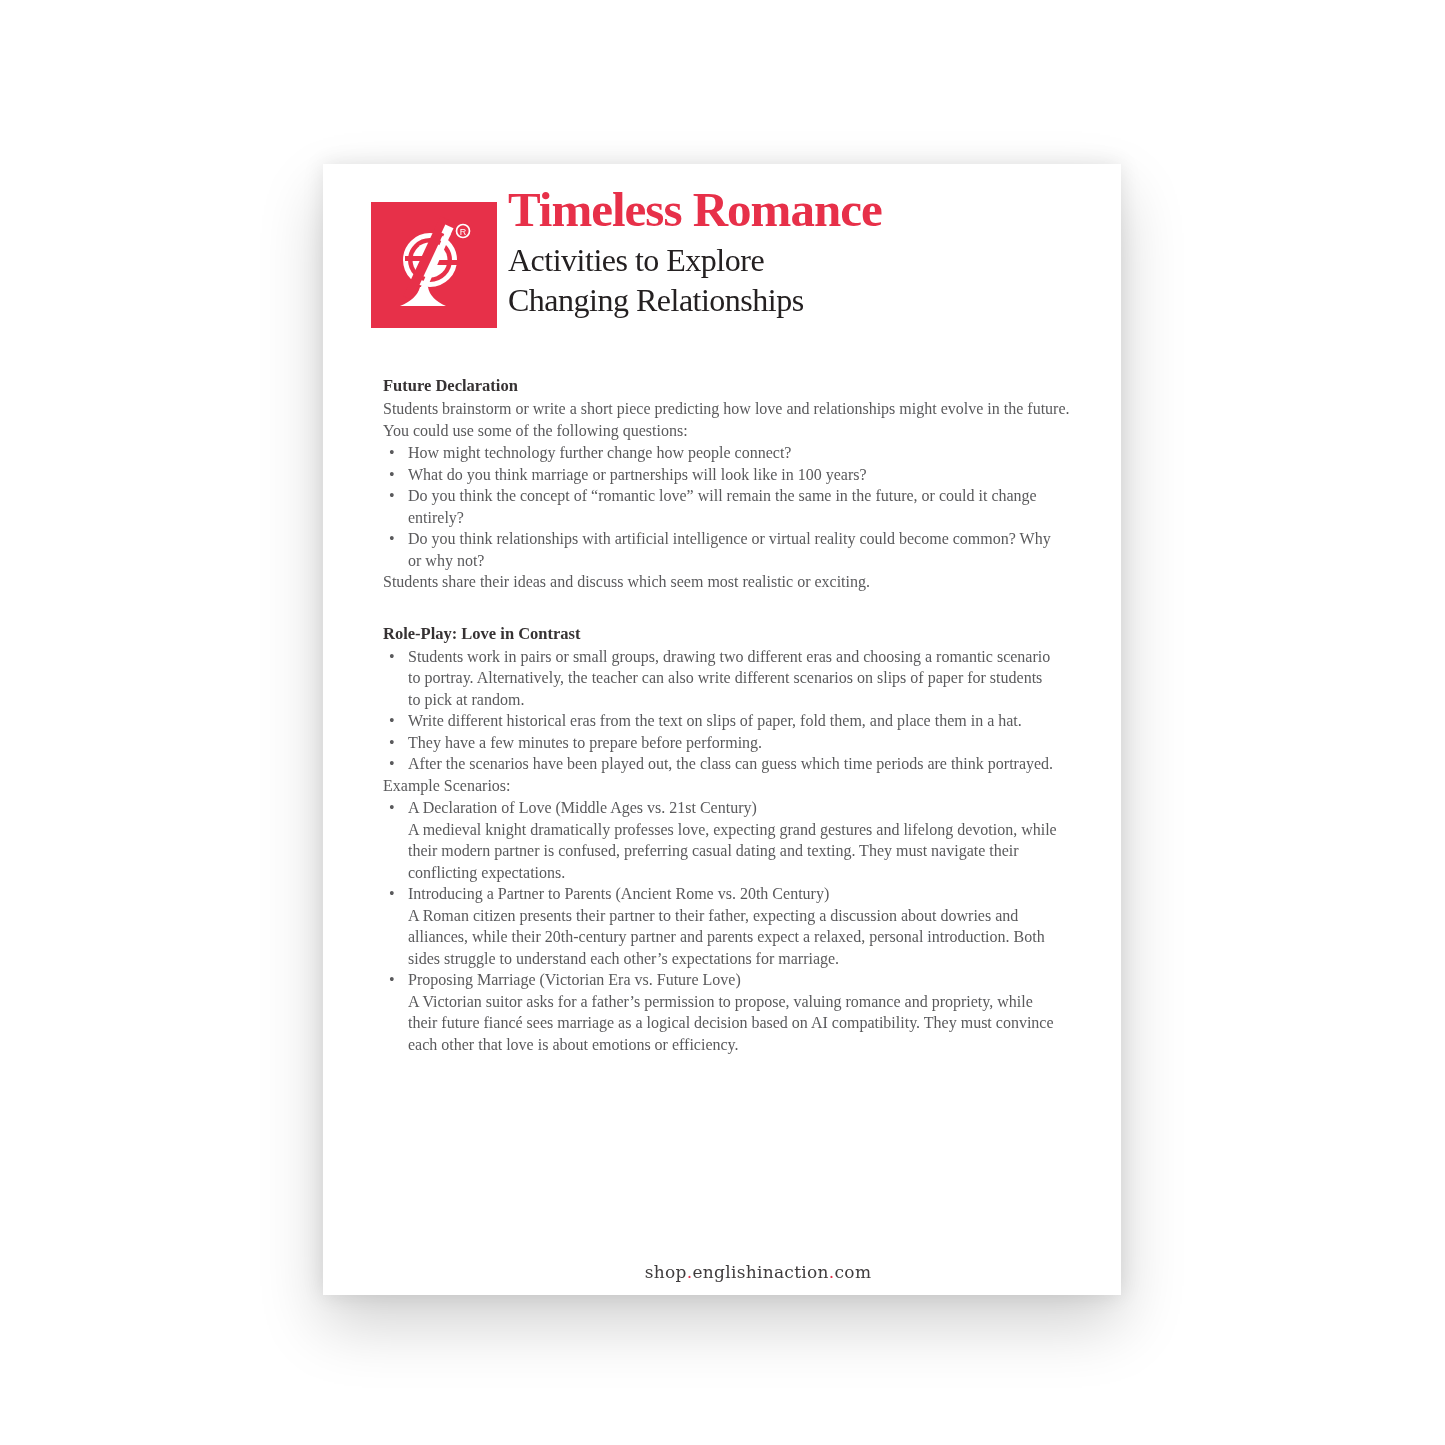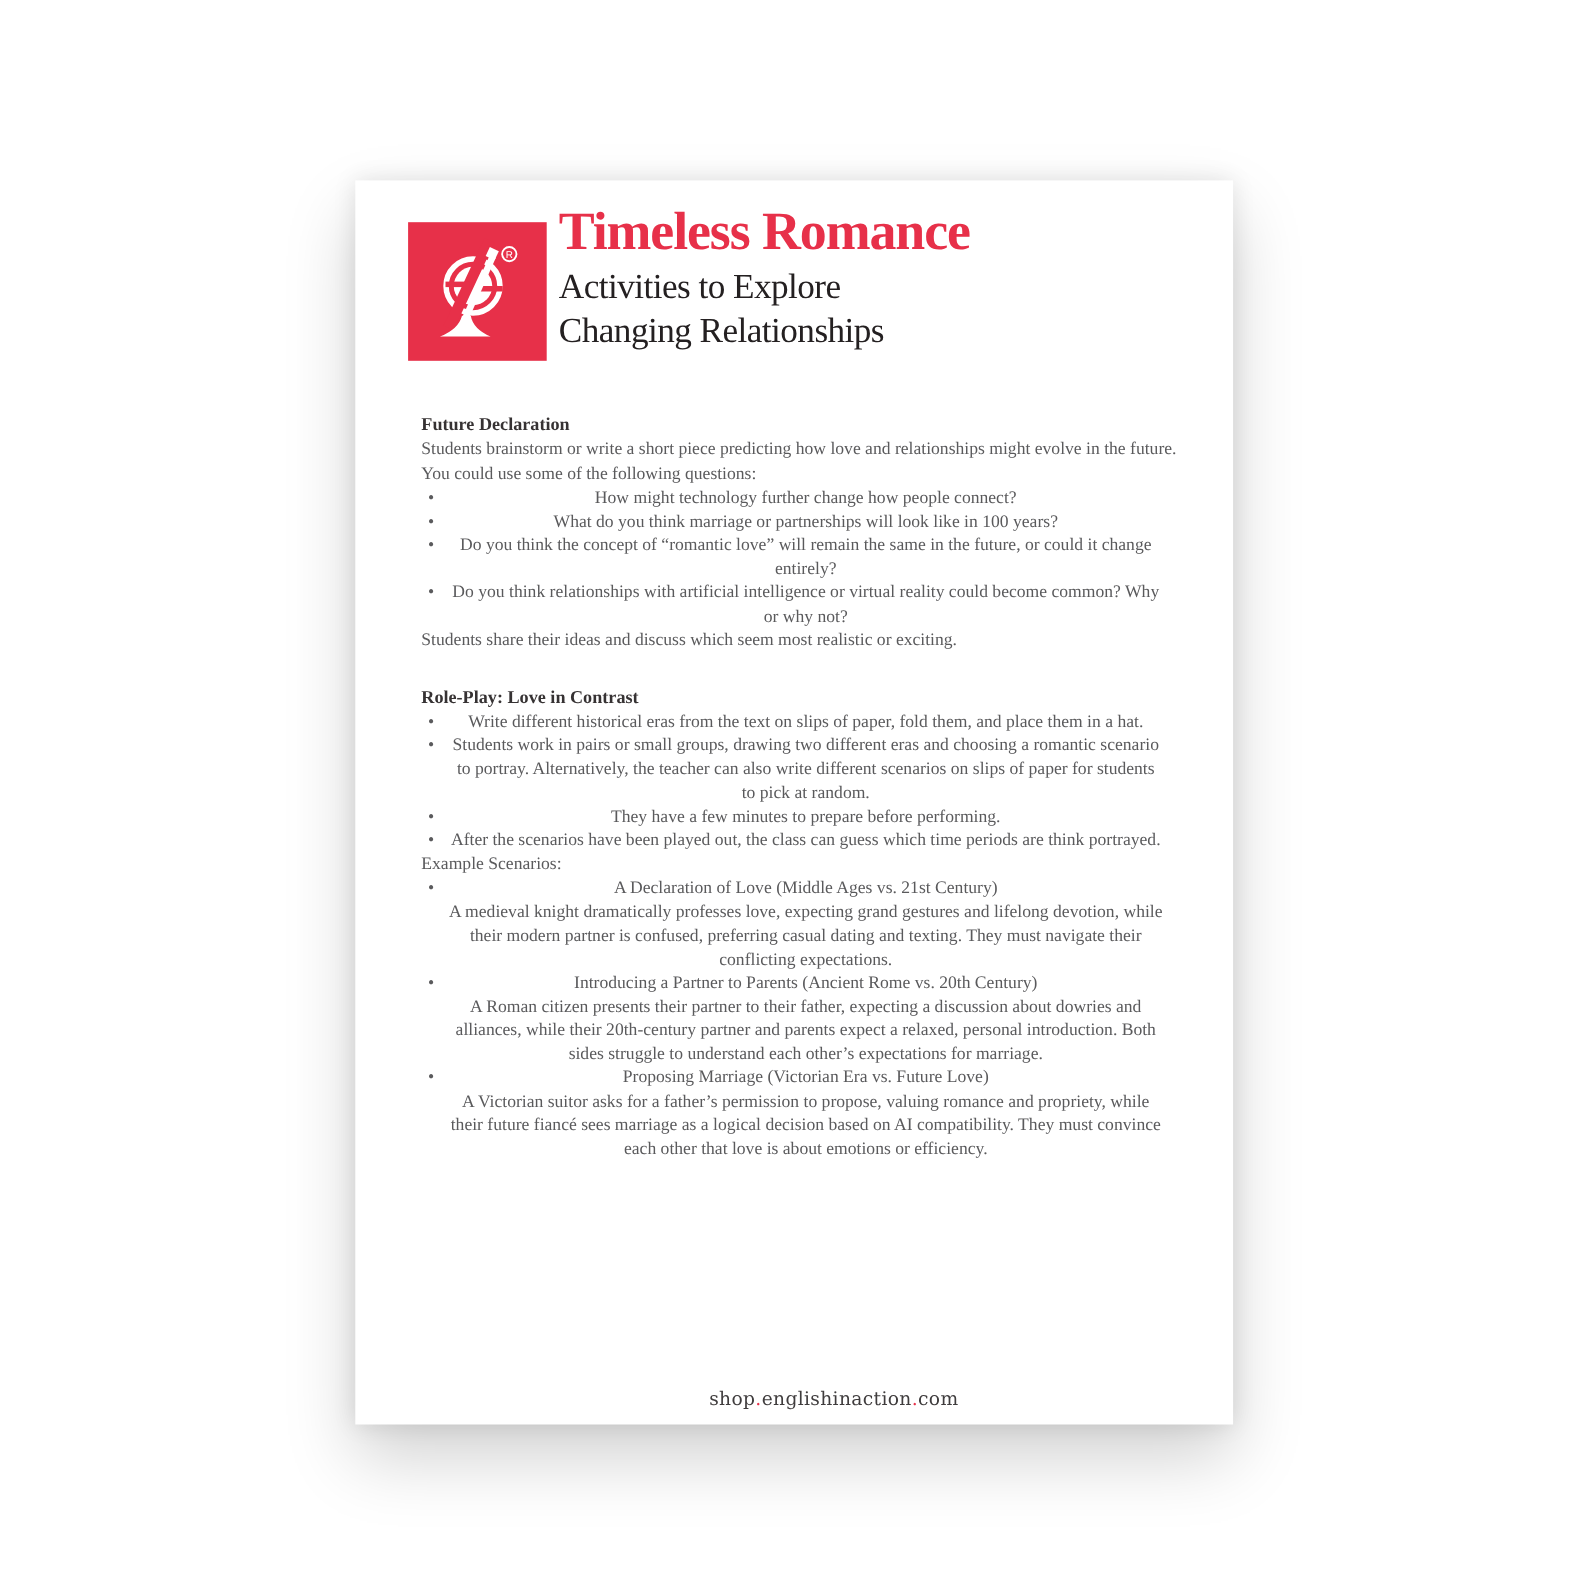--- a/index.html
+++ b/index.html
@@ -56,21 +56,21 @@
   .content{
     position:absolute;left:60px;top:211px;width:690px;
     font-size:16px;line-height:21.5px;color:var(--body);
   }
   .sec-heading{
     margin:0 0 1px 0;
     font-size:16.5px;line-height:22px;
     font-weight:bold;color:var(--heading);
   }
   .content p{margin:0;}
-  ul.bullets{list-style:none;margin:1px 16px 0 0;padding:0;text-align:center;}
+  ul.bullets{list-style:none;margin:1px 16px 0 0;padding:0;}
   ul.bullets li{position:relative;padding-left:25px;margin:0;}
   ul.bullets li::before{
     content:"\2022";
     position:absolute;left:6px;top:0;
     color:var(--body);
   }
   .outro{margin-top:1px;}
   .section-roleplay{margin-top:30px;}
   .examples-label{margin-top:2px;color:var(--body);}
   .scenario-title{display:block;}
@@ -131,22 +131,22 @@
         <li>What do you think marriage or partnerships will look like in 100 years?</li>
         <li>Do you think the concept of “romantic love” will remain the same in the future, or could it change entirely?</li>
         <li>Do you think relationships with artificial intelligence or virtual reality could become common? Why or why not?</li>
       </ul>
       <p class="outro">Students share their ideas and discuss which seem most realistic or exciting.</p>
     </div>
 
     <div class="section-roleplay">
       <h2 class="sec-heading">Role-Play: Love in Contrast</h2>
       <ul class="bullets">
+        <li>Students work in pairs or small groups, drawing two different eras and choosing a romantic scenario to portray. Alternatively, the teacher can also write different scenarios on slips of paper for students to pick at random.</li>
         <li>Write different historical eras from the text on slips of paper, fold them, and place them in a hat.</li>
-        <li>Students work in pairs or small groups, drawing two different eras and choosing a romantic scenario to portray. Alternatively, the teacher can also write different scenarios on slips of paper for students to pick at random.</li>
         <li>They have a few minutes to prepare before performing.</li>
         <li>After the scenarios have been played out, the class can guess which time periods are think portrayed.</li>
       </ul>
       <p class="examples-label">Example Scenarios:</p>
       <ul class="bullets">
         <li>
           <span class="scenario-title">A Declaration of Love (Middle Ages vs. 21st Century)</span>
           <span class="scenario-desc">A medieval knight dramatically professes love, expecting grand gestures and lifelong devotion, while their modern partner is confused, preferring casual dating and texting. They must navigate their conflicting expectations.</span>
         </li>
         <li>

